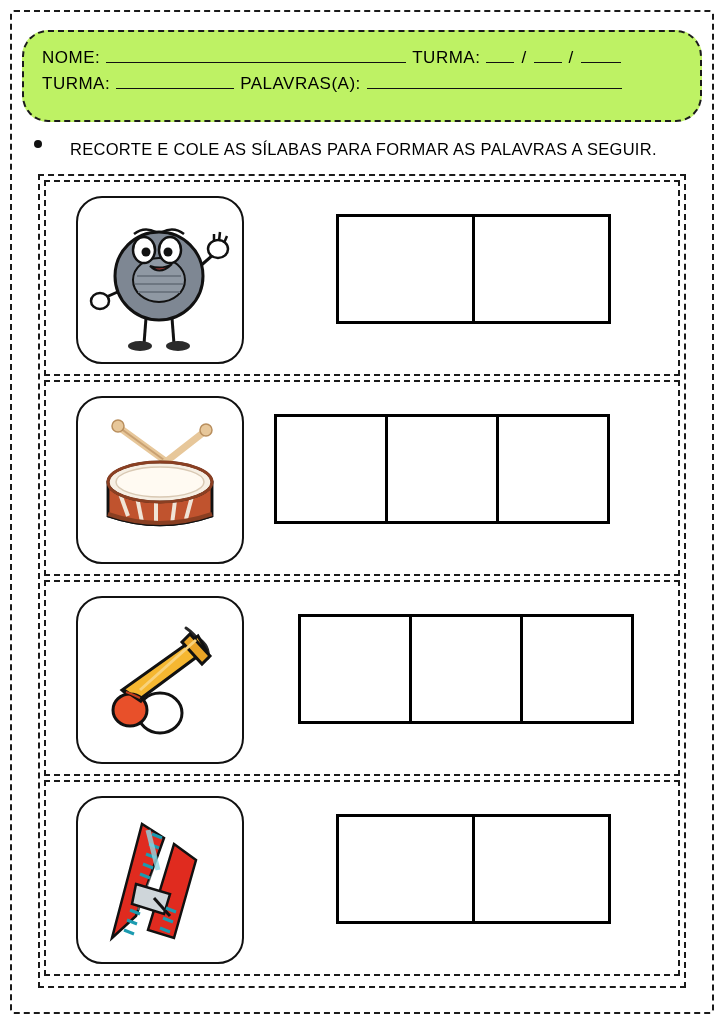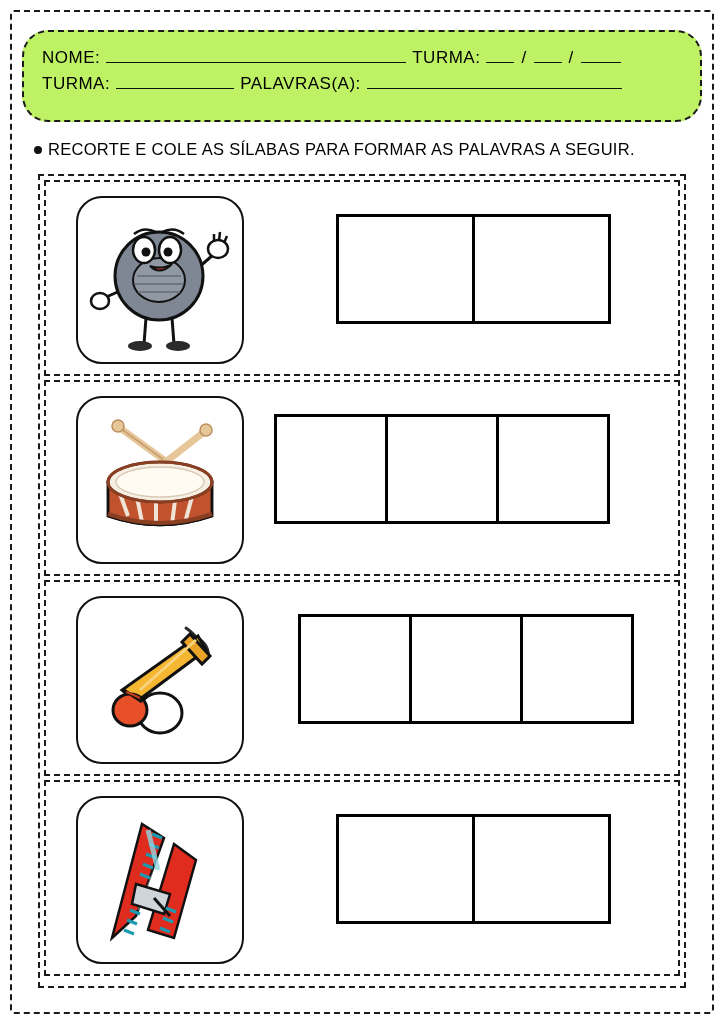--- a/index.html
+++ b/index.html
@@ -80,22 +80,21 @@
   .slash { font-size: 17px; padding: 0 1px; }
 
   
   .instruction {
     position: absolute;
     left: 34px;
     top: 140px;
     font-size: 16.5px;
     letter-spacing: 0.3px;
     display: flex;
-    align-items: center;
-    gap: 6px;
+    gap: 28px;
   }
   .bullet {
     width: 8px;
     height: 8px;
     border-radius: 50%;
     background: #111;
     display: inline-block;
     flex: 0 0 auto;
   }
 

